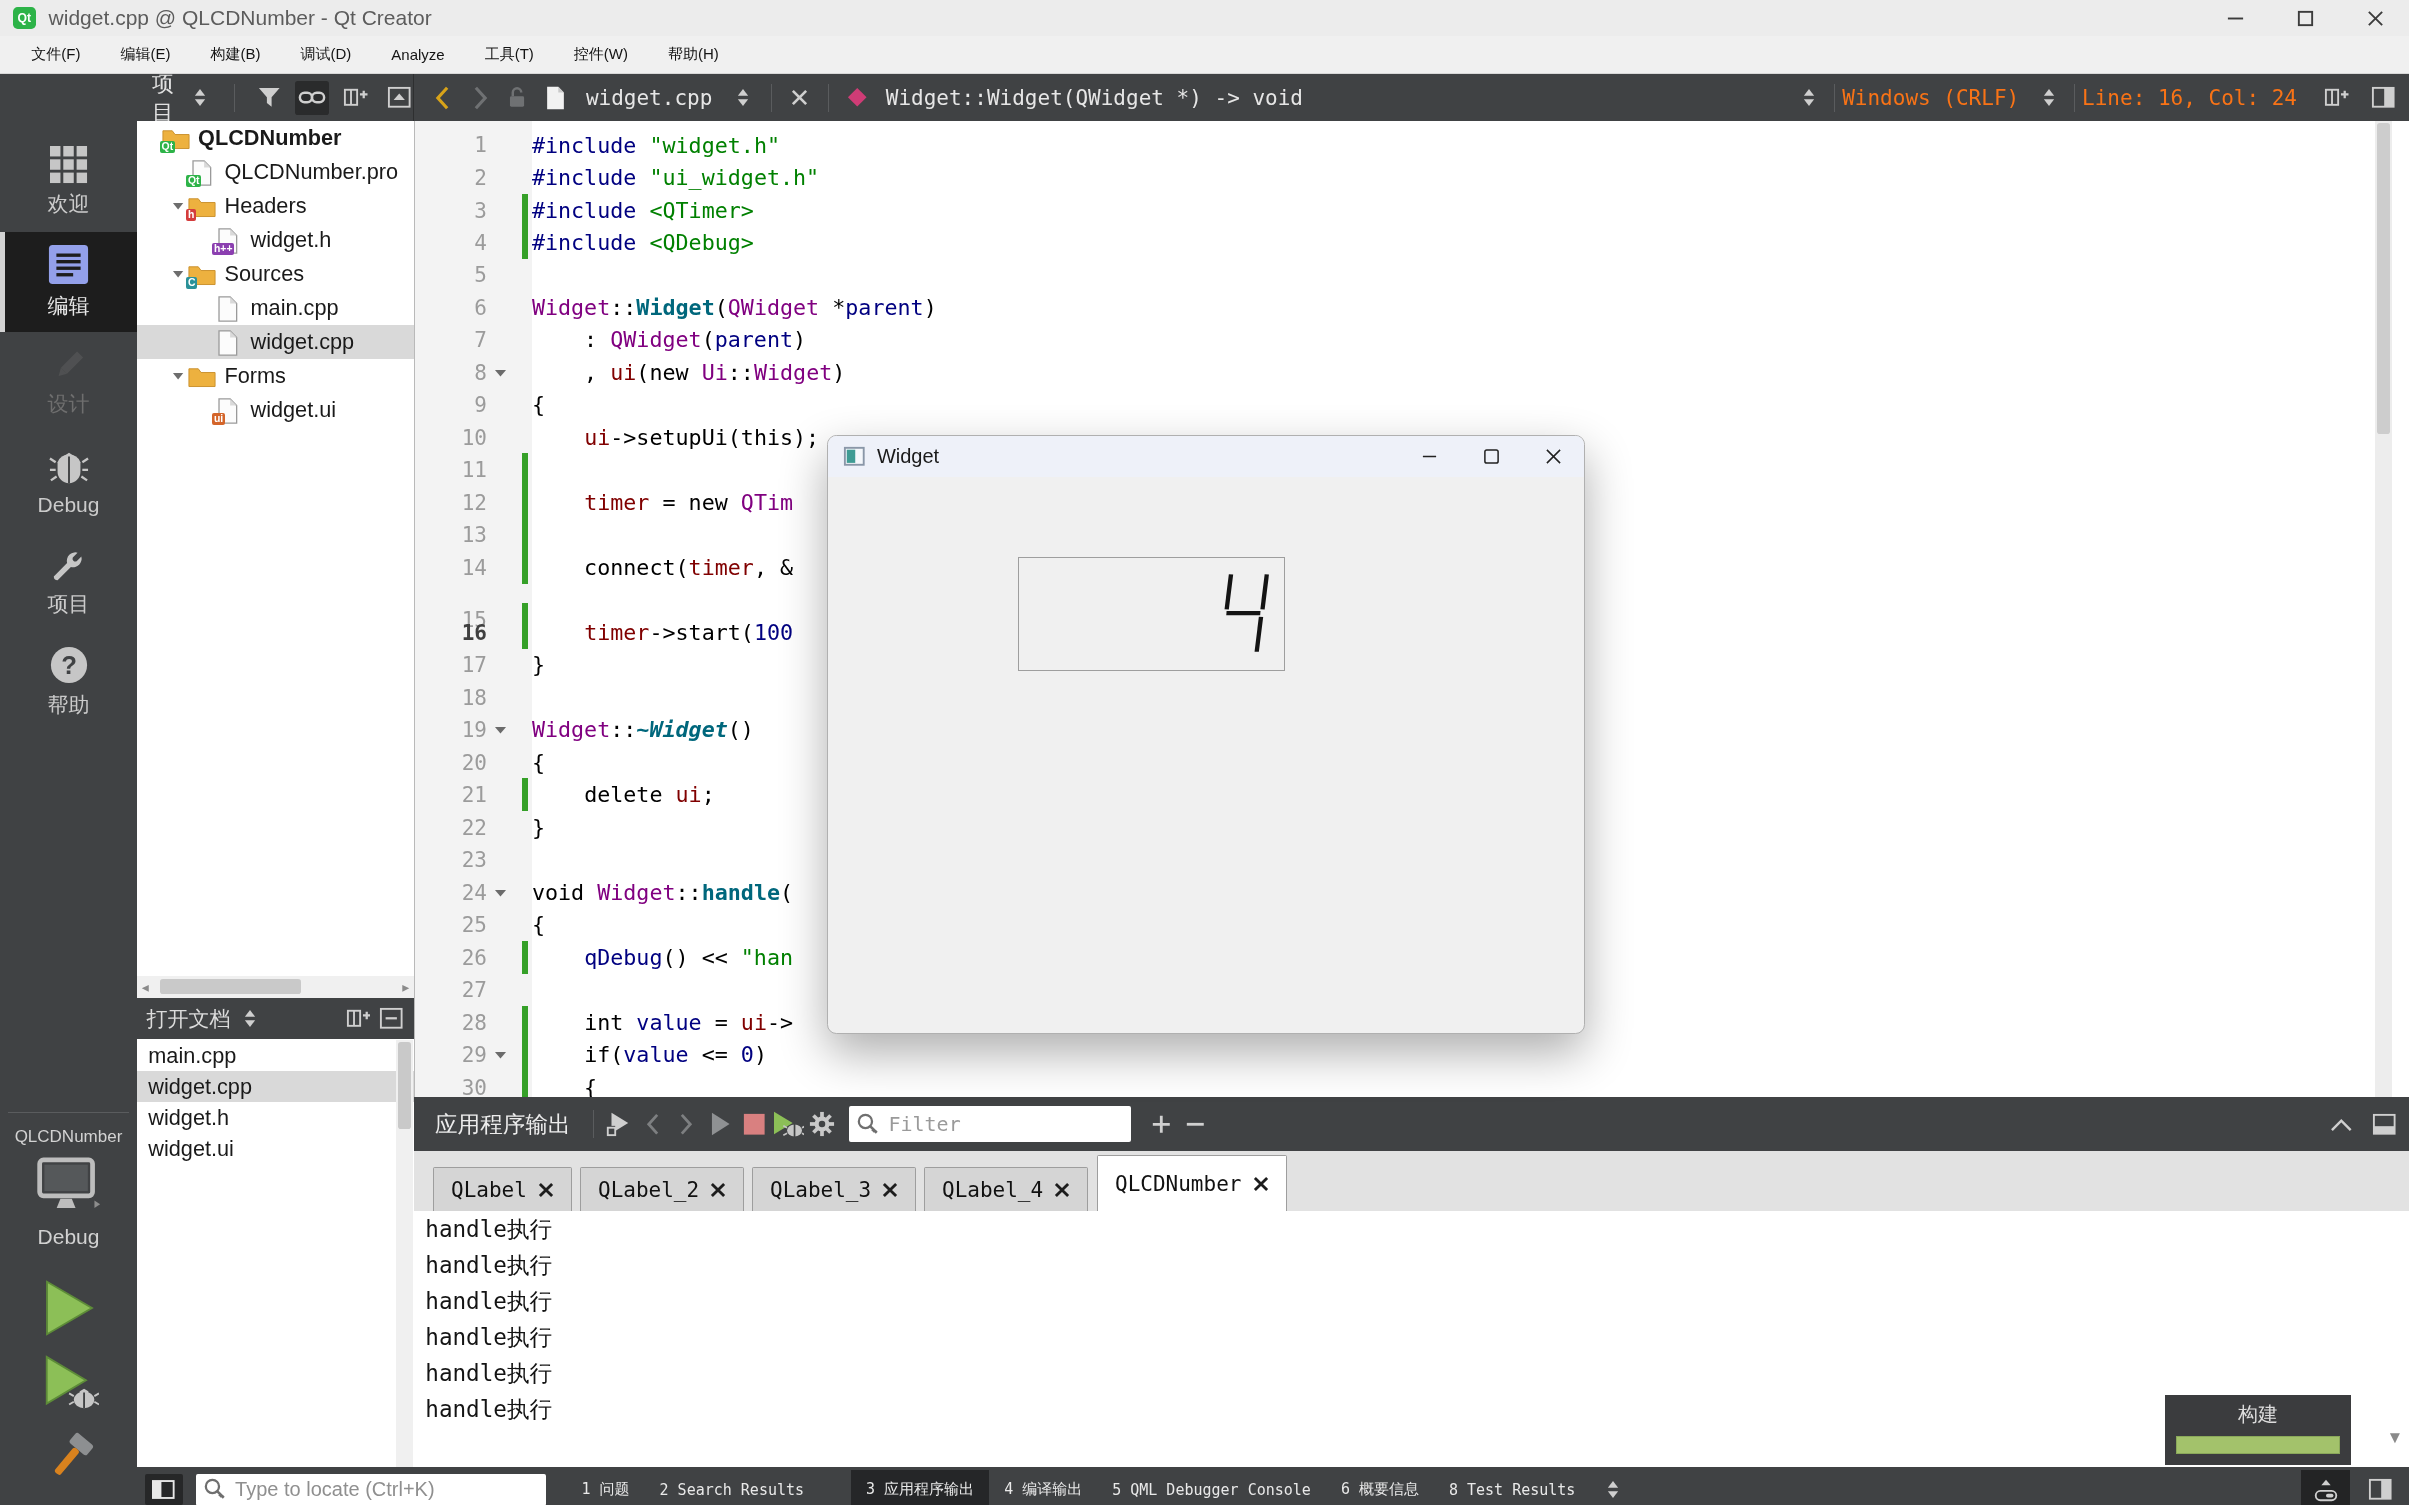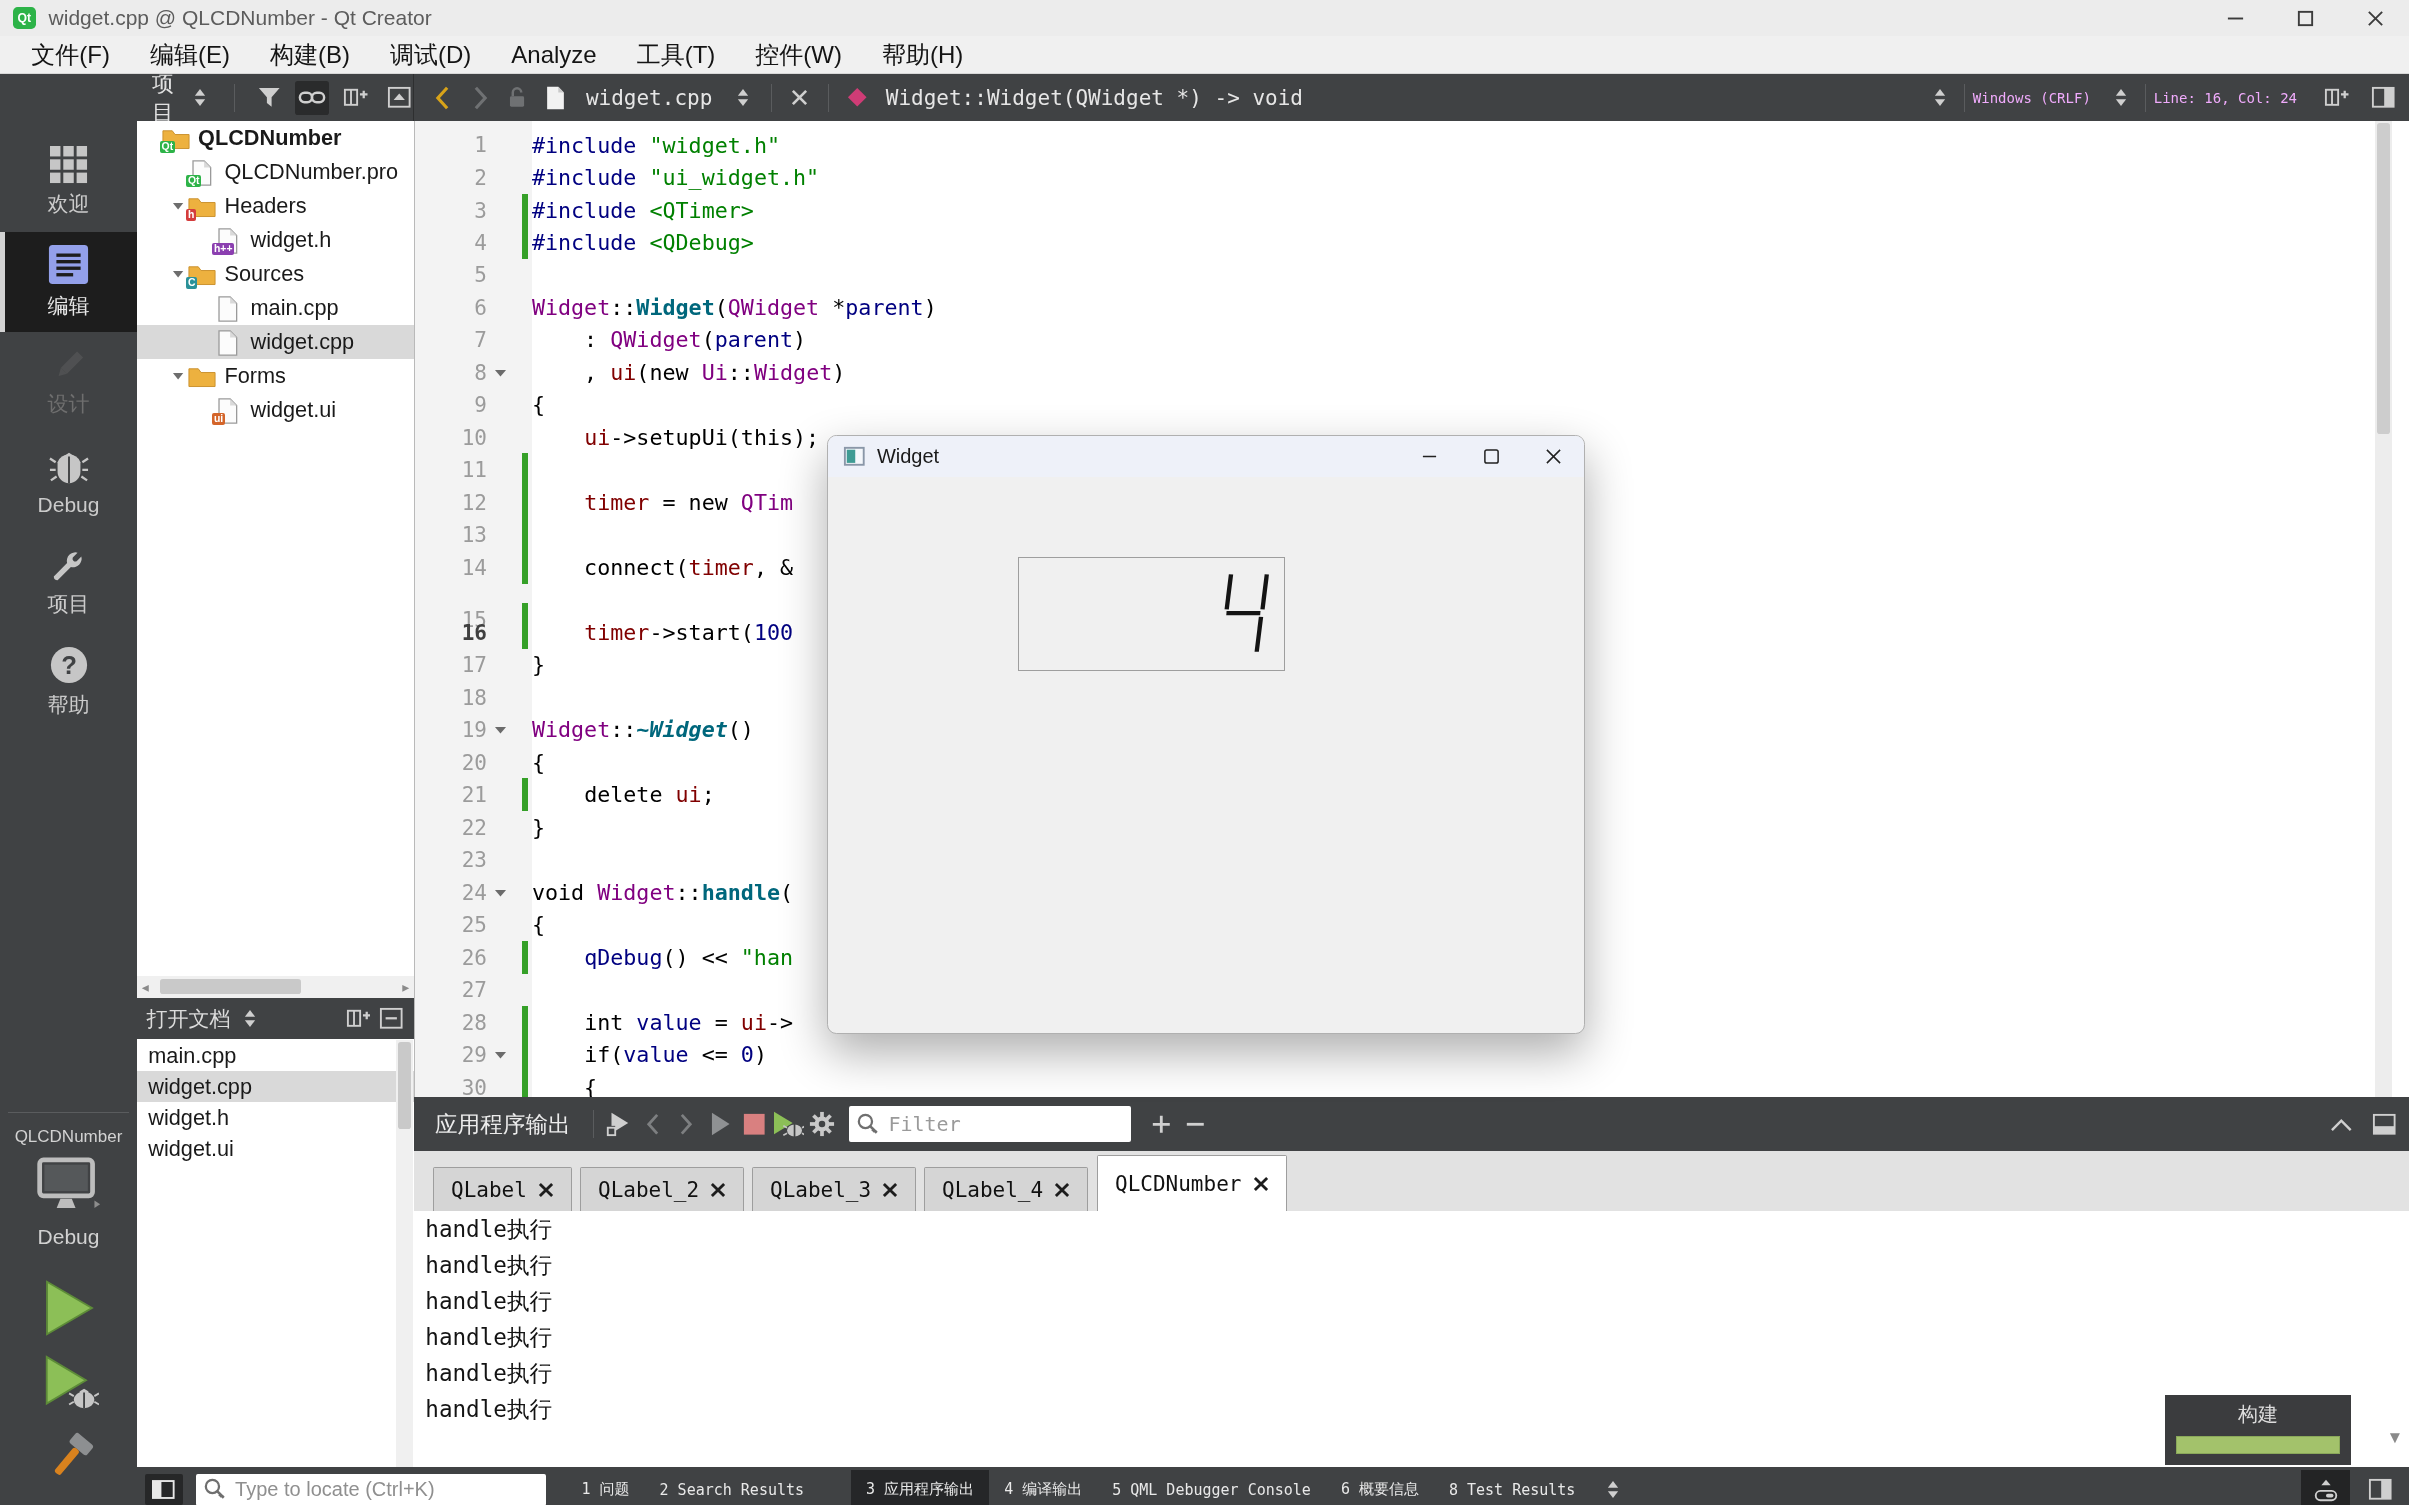--- a/index.html
+++ b/index.html
@@ -12,35 +12,35 @@
             display:flex;align-items:center;}
   .qc-logo{width:22.6px;height:22.6px;margin-left:13px;border-radius:4.7px;background:#2db348;
            color:#fff;font-size:12.2px;font-weight:bold;display:flex;align-items:center;justify-content:center;}
   .app-title{margin-left:13px;color:#5c5c5c;font-size:21px;}
   .winbtns{margin-left:auto;display:flex;}
   .winbtn{width:70px;height:36px;display:flex;align-items:center;justify-content:center;color:#3c3c3c;}
 
   
   .menubar{position:absolute;left:0;top:36px;width:2410px;height:38px;background:#f0f0f0;
            border-bottom:0.9px solid #d8d8d8;display:flex;align-items:center;padding-left:11.3px;box-sizing:border-box;}
-  .menu-item{padding:0 20px;font-size:24px;color:#141414;height:100%;display:flex;align-items:center;}
+  .menu-item{padding:0 20px;font-size:15px;color:#141414;height:100%;display:flex;align-items:center;}
 
   
   .toolbar{position:absolute;left:137px;top:74px;width:2273px;height:47px;background:#404244;
            display:flex;align-items:center;color:#d6d6d6;}
   .tb-group{display:flex;align-items:center;height:100%;}
   .tb-proj{width:277px;border-right:0.9px solid #2e2f30;padding-left:15px;box-sizing:border-box;gap:9.4px;}
   .tb-label{font-size:21.7px;color:#e0e0e0;}
   .tb-icon{width:34px;height:34px;display:flex;align-items:center;justify-content:center;flex:0 0 auto;}
   .tb-icon.pressed{background:#2a2b2c;border-radius:2.8px;}
   .tb-sep{width:0.9px;height:28px;background:#5a5c5e;margin:0 7.5px;flex:0 0 auto;}
   .tb-doc{font-family:"DejaVu Sans Mono",monospace;font-size:21px;color:#e6e6e6;margin:0 9.4px;}
   .tb-sym{font-family:"DejaVu Sans Mono",monospace;font-size:21px;color:#e6e6e6;margin-left:7.5px;}
   .tb-right{margin-left:auto;display:flex;align-items:center;}
-  .mono-dim{font-family:"DejaVu Sans Mono",monospace;font-size:14px;color:#f0abfc;}
+  .mono-dim{font-family:"DejaVu Sans Mono",monospace;font-size:21px;color:#f97316;}
 
   
   .modebar{position:absolute;left:0;top:74px;width:137px;height:1431px;background:#404244;}
   .mode-item{position:relative;width:137px;height:100px;display:flex;flex-direction:column;
              align-items:center;justify-content:center;gap:6.6px;color:#cbcbcb;font-size:21px;}
   .mode-item.active{background:#1d1d1d;color:#e8e8e8;}
   .mode-item.active::before{content:"";position:absolute;left:0;top:0;width:4.7px;height:100%;background:#d2d2d2;}
   .mode-item.disabled{color:#6e6e6e;}
   .kit-sep{position:absolute;left:7.5px;top:1038px;width:121px;height:0.9px;background:#5a5c5e;}
   .kit-proj{position:absolute;left:0;top:1053px;width:137px;text-align:center;color:#d2d2d2;font-size:17px;}

